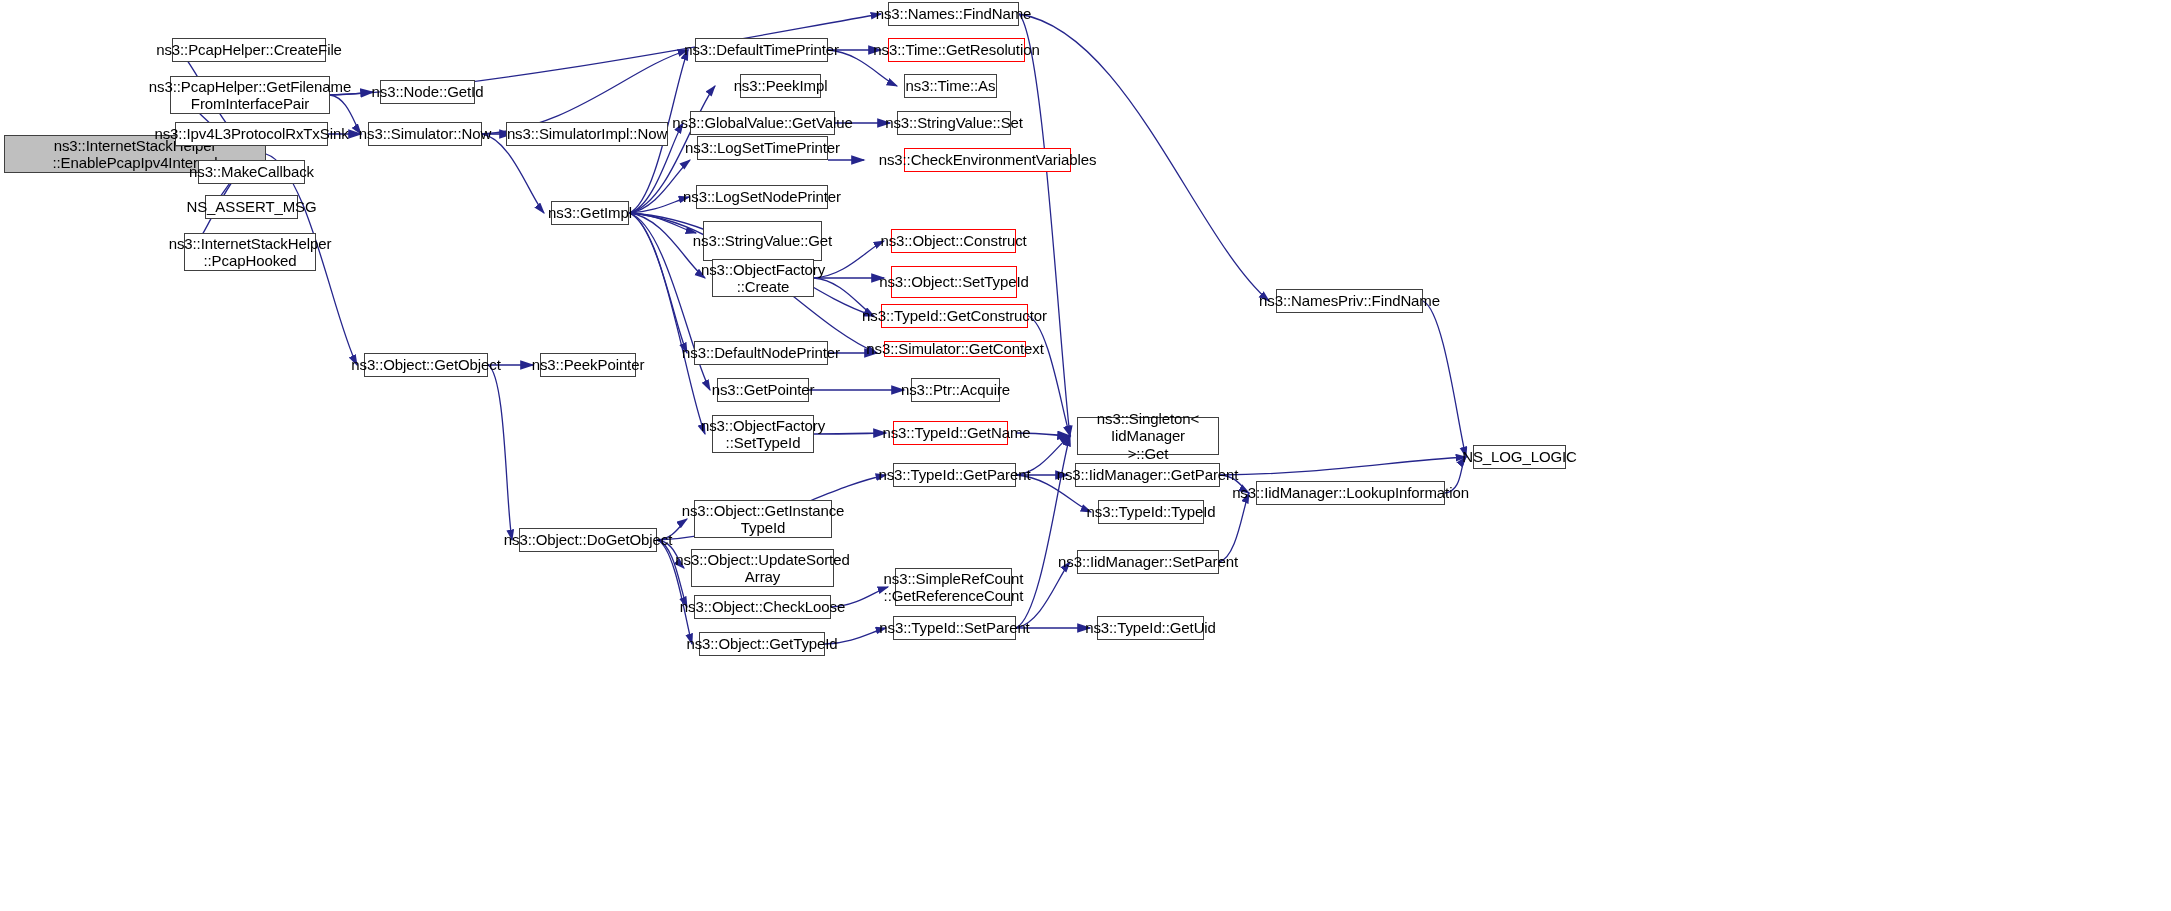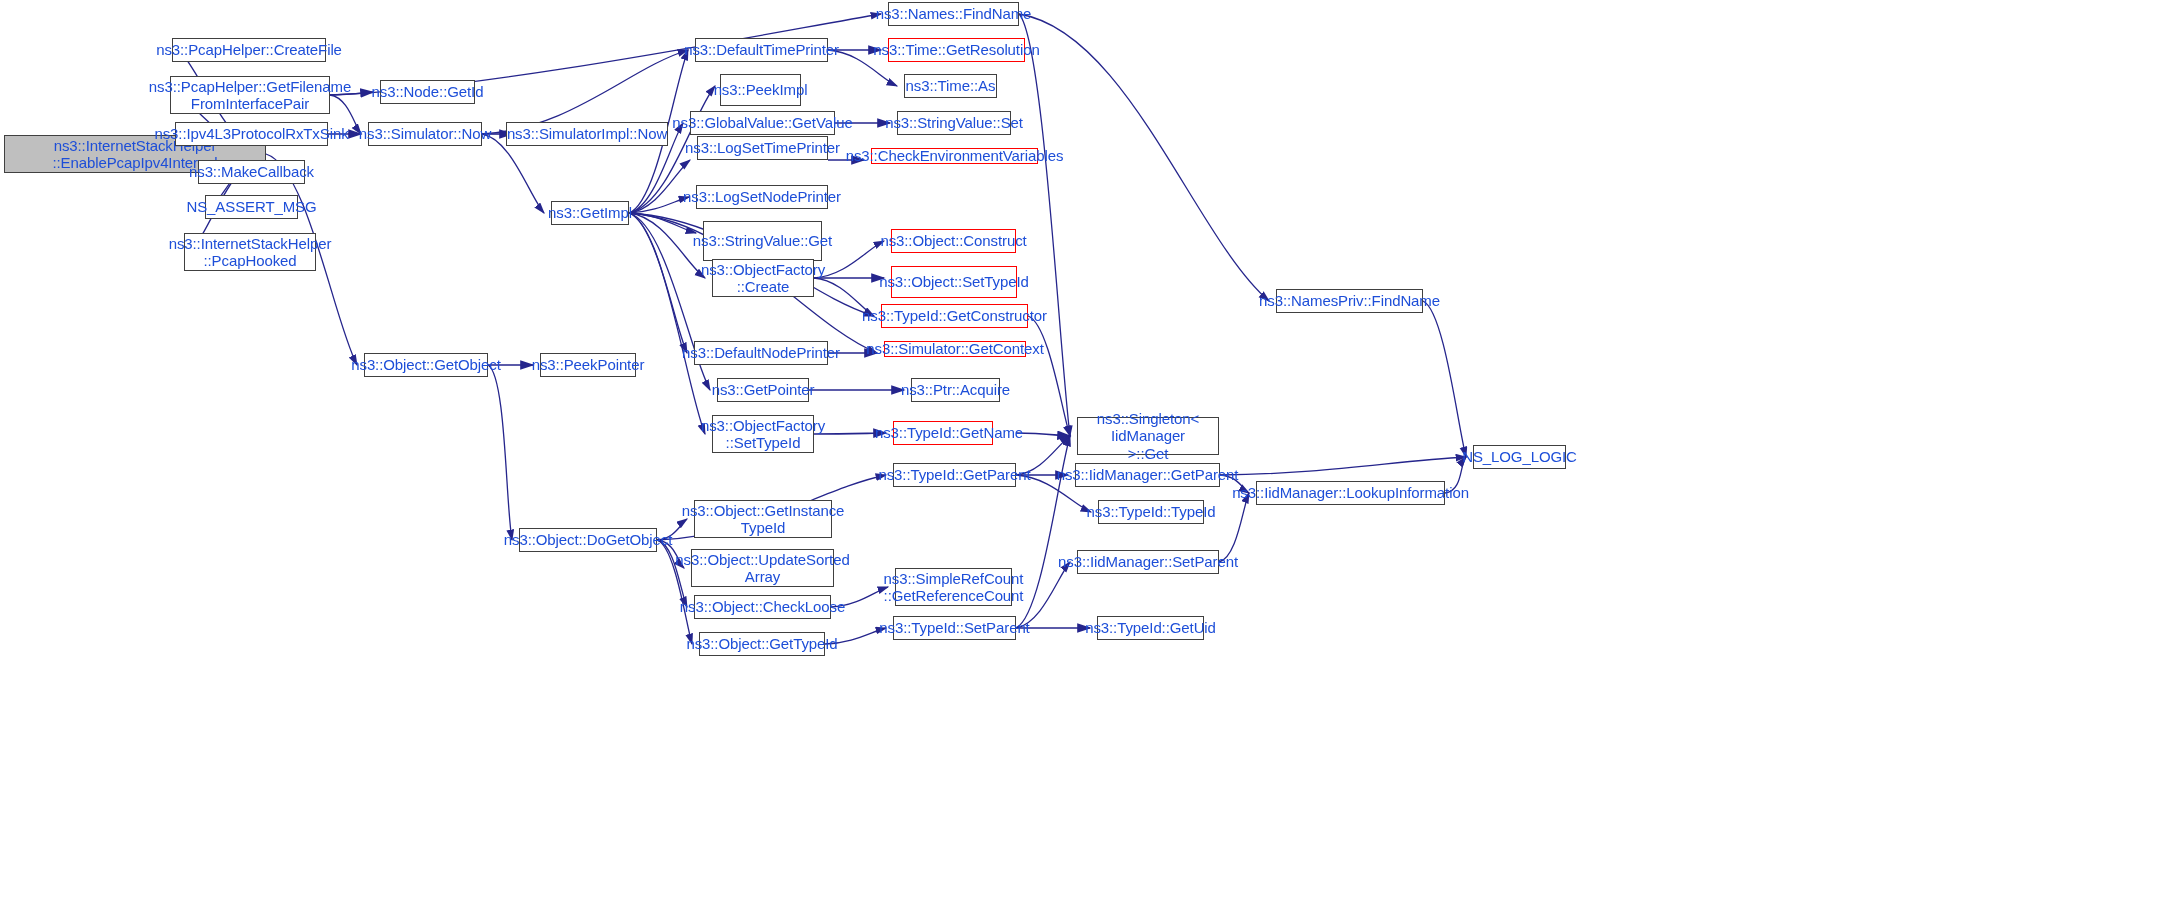--- a/index.html
+++ b/index.html
@@ -24,21 +24,21 @@
   }
   .node {
     position: absolute;
     box-sizing: border-box;
     display: flex;
     align-items: center;
     justify-content: center;
     text-align: center;
     background: #ffffff;
     border: 1px solid #404040;
-    color: #1d4ed8;
+    color: #000000;
     font-size: 15px;
     line-height: 1.15;
     letter-spacing: -0.1px;
     white-space: pre-line;
     z-index: 5;
   }
   .node.red {
     border-color: #ff0000;
   }
   .node.current {
@@ -131,48 +131,48 @@
       <div class="node" style="left: 184px; top: 233px; width: 132px; height: 38px;">ns3::InternetStackHelper
 ::PcapHooked</div>
       <div class="node" style="left: 380px; top: 80px; width: 95px; height: 24px;">ns3::Node::GetId</div>
       <div class="node" style="left: 368px; top: 122px; width: 114px; height: 24px;">ns3::Simulator::Now</div>
       <div class="node" style="left: 506px; top: 122px; width: 162px; height: 24px;">ns3::SimulatorImpl::Now</div>
       <div class="node" style="left: 551px; top: 201px; width: 78px; height: 24px;">ns3::GetImpl</div>
       <div class="node" style="left: 364px; top: 353px; width: 124px; height: 24px;">ns3::Object::GetObject</div>
       <div class="node" style="left: 540px; top: 353px; width: 96px; height: 24px;">ns3::PeekPointer</div>
       <div class="node" style="left: 519px; top: 528px; width: 138px; height: 24px;">ns3::Object::DoGetObject</div>
       <div class="node" style="left: 695px; top: 38px; width: 133px; height: 24px;">ns3::DefaultTimePrinter</div>
-      <div class="node" style="left: 720px; top: 74px; width: 81px; height: 32px;">ns3::PeekImpl</div>
+      <div class="node" style="left: 740px; top: 74px; width: 81px; height: 24px;">ns3::PeekImpl</div>
       <div class="node" style="left: 690px; top: 111px; width: 145px; height: 24px;">ns3::GlobalValue::GetValue</div>
       <div class="node" style="left: 697px; top: 136px; width: 131px; height: 24px;">ns3::LogSetTimePrinter</div>
       <div class="node" style="left: 696px; top: 185px; width: 132px; height: 24px;">ns3::LogSetNodePrinter</div>
       <div class="node" style="left: 703px; top: 221px; width: 119px; height: 40px;">ns3::StringValue::Get</div>
       <div class="node" style="left: 712px; top: 259px; width: 102px; height: 38px;">ns3::ObjectFactory
 ::Create</div>
       <div class="node" style="left: 694px; top: 341px; width: 134px; height: 24px;">ns3::DefaultNodePrinter</div>
       <div class="node" style="left: 717px; top: 378px; width: 92px; height: 24px;">ns3::GetPointer</div>
       <div class="node" style="left: 712px; top: 415px; width: 102px; height: 38px;">ns3::ObjectFactory
 ::SetTypeId</div>
       <div class="node" style="left: 694px; top: 500px; width: 138px; height: 38px;">ns3::Object::GetInstance
 TypeId</div>
       <div class="node" style="left: 691px; top: 549px; width: 143px; height: 38px;">ns3::Object::UpdateSorted
 Array</div>
       <div class="node" style="left: 694px; top: 595px; width: 137px; height: 24px;">ns3::Object::CheckLoose</div>
       <div class="node" style="left: 699px; top: 632px; width: 126px; height: 24px;">ns3::Object::GetTypeId</div>
       <div class="node" style="left: 888px; top: 2px; width: 131px; height: 24px;">ns3::Names::FindName</div>
       <div class="node red" style="left: 888px; top: 38px; width: 137px; height: 24px;">ns3::Time::GetResolution</div>
       <div class="node" style="left: 904px; top: 74px; width: 93px; height: 24px;">ns3::Time::As</div>
       <div class="node" style="left: 897px; top: 111px; width: 114px; height: 24px;">ns3::StringValue::Set</div>
-      <div class="node red" style="left: 871px; top: 148px; width: 167px; height: 16px;">ns3::CheckEnvironmentVariables</div>
+      <div class="node red" style="left: 904px; top: 148px; width: 167px; height: 24px;">ns3::CheckEnvironmentVariables</div>
       <div class="node red" style="left: 891px; top: 229px; width: 125px; height: 24px;">ns3::Object::Construct</div>
       <div class="node red" style="left: 891px; top: 266px; width: 126px; height: 32px;">ns3::Object::SetTypeId</div>
       <div class="node red" style="left: 881px; top: 304px; width: 147px; height: 24px;">ns3::TypeId::GetConstructor</div>
       <div class="node red" style="left: 884px; top: 341px; width: 142px; height: 16px;">ns3::Simulator::GetContext</div>
       <div class="node" style="left: 911px; top: 378px; width: 89px; height: 24px;">ns3::Ptr::Acquire</div>
-      <div class="node red" style="left: 893px; top: 421px; width: 100px; height: 24px; padding-left: 12px;">ns3::TypeId::GetName</div>
+      <div class="node red" style="left: 893px; top: 421px; width: 115px; height: 24px; padding-left: 12px;">ns3::TypeId::GetName</div>
       <div class="node" style="left: 893px; top: 463px; width: 123px; height: 24px;">ns3::TypeId::GetParent</div>
       <div class="node" style="left: 895px; top: 568px; width: 117px; height: 38px;">ns3::SimpleRefCount
 ::GetReferenceCount</div>
       <div class="node" style="left: 893px; top: 616px; width: 123px; height: 24px;">ns3::TypeId::SetParent</div>
       <div class="node" style="left: 1077px; top: 417px; width: 142px; height: 38px;">ns3::Singleton&lt; IidManager
 &gt;::Get</div>
       <div class="node" style="left: 1075px; top: 463px; width: 145px; height: 24px;">ns3::IidManager::GetParent</div>
       <div class="node" style="left: 1098px; top: 500px; width: 106px; height: 24px;">ns3::TypeId::TypeId</div>
       <div class="node" style="left: 1077px; top: 550px; width: 142px; height: 24px;">ns3::IidManager::SetParent</div>
       <div class="node" style="left: 1097px; top: 616px; width: 107px; height: 24px;">ns3::TypeId::GetUid</div>

